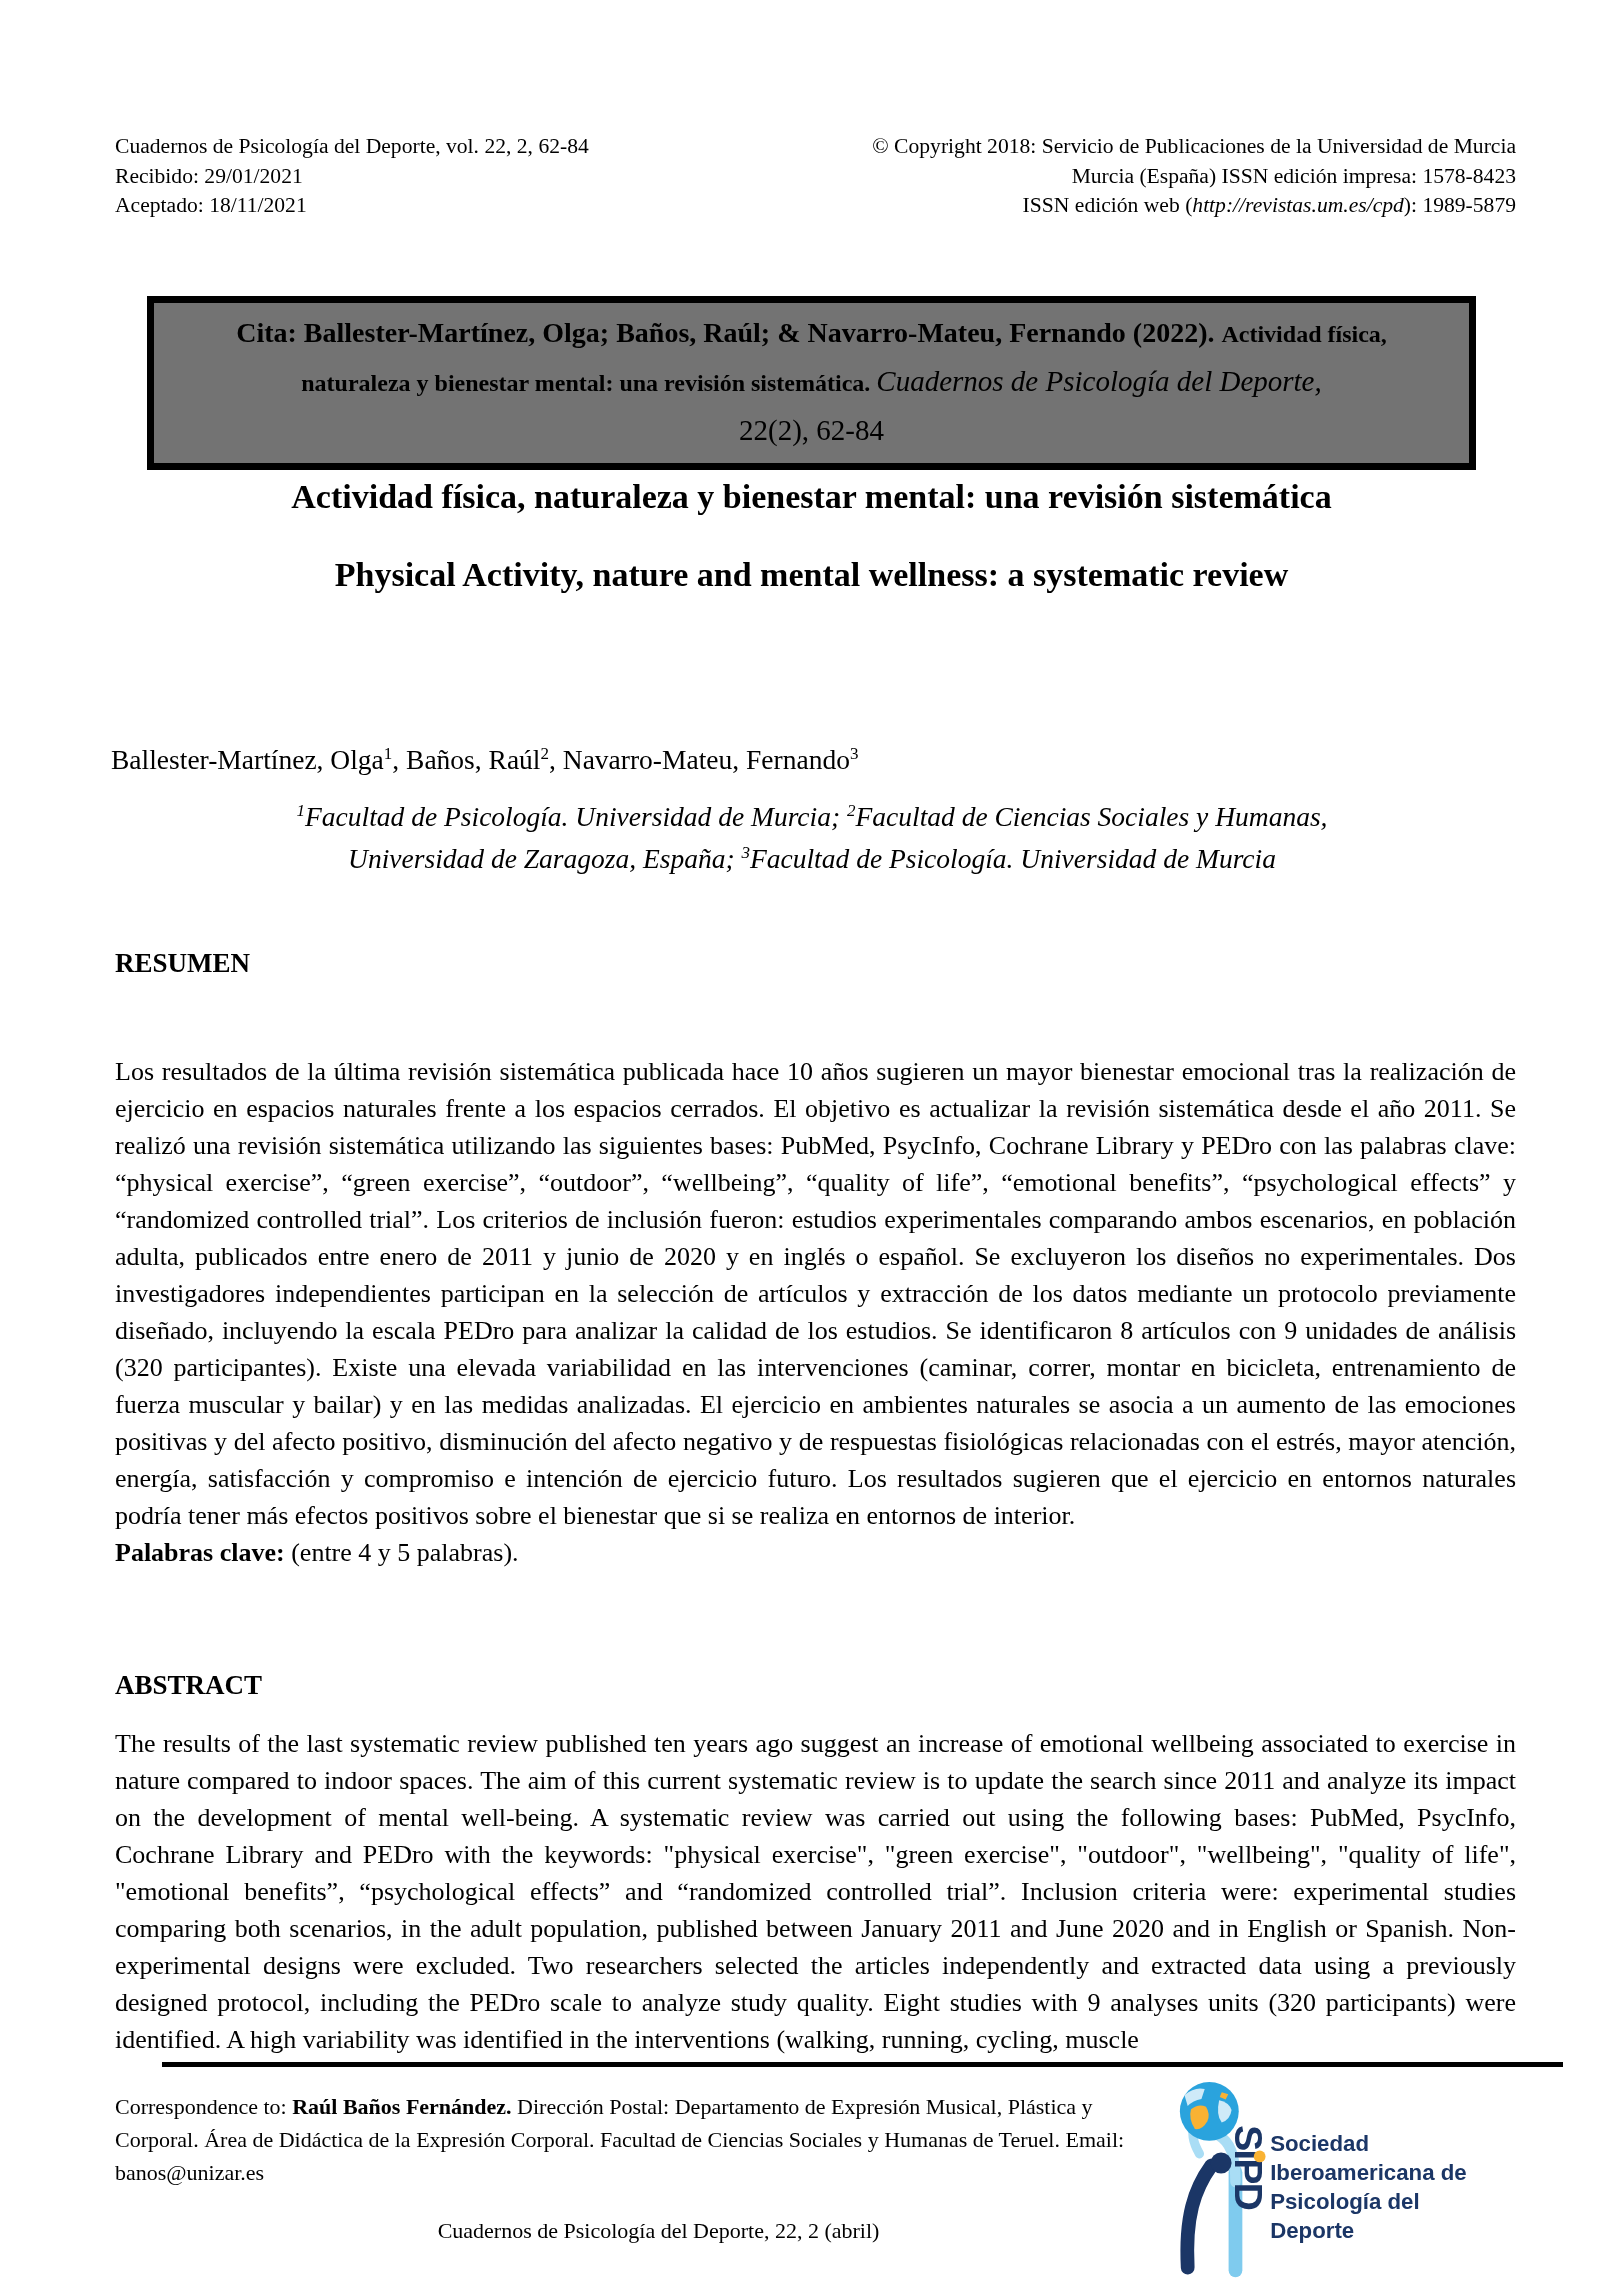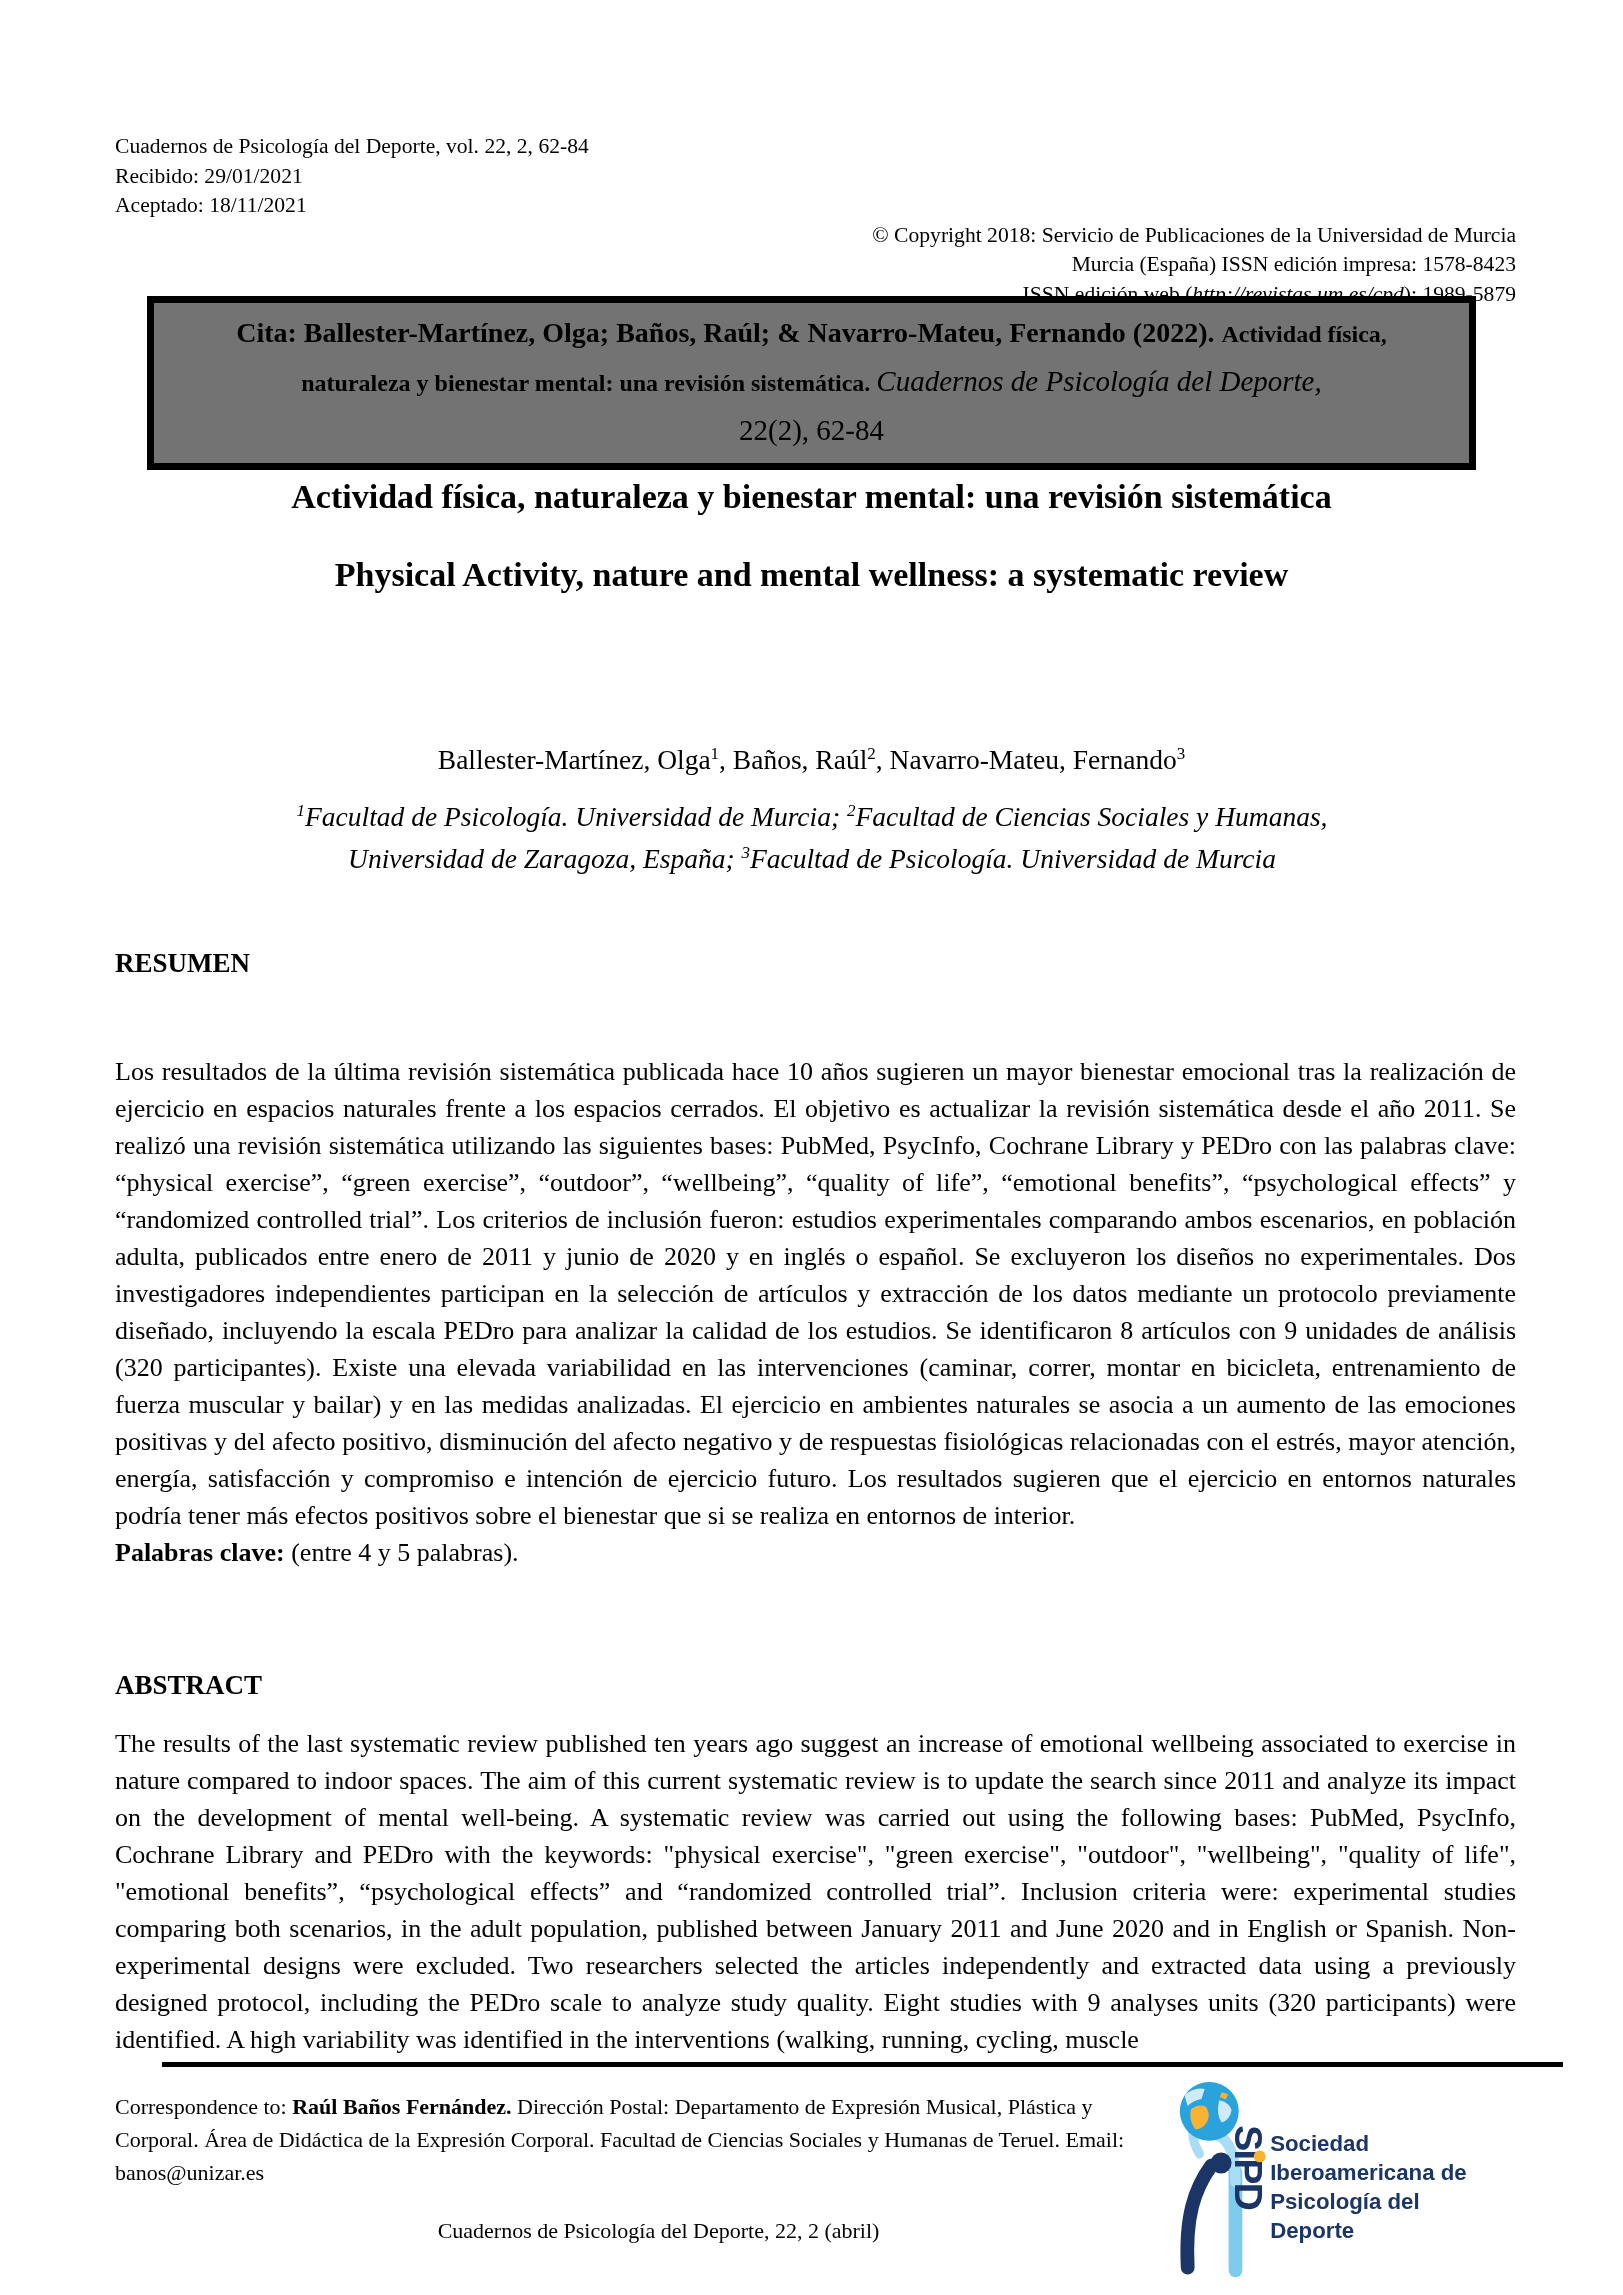--- a/index.html
+++ b/index.html
@@ -4,40 +4,40 @@
 <style>
   html, body { margin:0; padding:0; background:#ffffff; }
   .page {
     position:relative; width:1623px; height:2295px; background:#ffffff;
     font-family:"Liberation Serif", serif; color:#000; overflow:hidden;
   }
 
   
   .header { position:absolute; top:132px; left:115px; width:1401px;
             display:flex; justify-content:space-between;
-            font-size:21.6px; line-height:29.5px;flex-direction:column; }
+            font-size:21.6px; line-height:29.5px; }
   .header-right { text-align:right; }
   .italic { font-style:italic; }
 
   
   .cite-box { position:absolute; top:296px; left:147px; width:1329px;
               box-sizing:border-box; background:#737373; border:7.2px solid #000;
               text-align:center; padding:9.2px 26px 11.8px; line-height:42px; }
   .cite-lead    { font-weight:bold; font-size:28px; }
   .cite-title   { font-weight:bold; font-size:24px; }
   .cite-journal { font-style:italic; font-size:29px; }
   .cite-pages   { font-size:29px; }
 
   
   .titles { position:absolute; top:477px; left:111px; width:1401px; text-align:center; }
   .title  { font-size:34px; font-weight:bold; line-height:39px; margin:0 0 39px; }
 
   
   .authors { position:absolute; top:744px; left:111px; width:1401px;
-             text-align:center; font-size:27.5px; }
+             text-align:left; font-size:27.5px; }
   .authors sup, .affiliations sup { font-size:17px; line-height:0; }
   .affiliations { position:absolute; top:796px; left:236px; width:1152px;
                   text-align:center; font-style:italic; font-size:27.5px; line-height:42px; }
 
   
   .section-head { position:absolute; left:115px; font-weight:bold; font-size:27px; margin:0; }
   .resumen-head  { top:948px; }
   .abstract-head { top:1670px; }
   .body-block { position:absolute; left:115px; width:1401px;
                 font-size:26px; line-height:37px; text-align:justify; }

